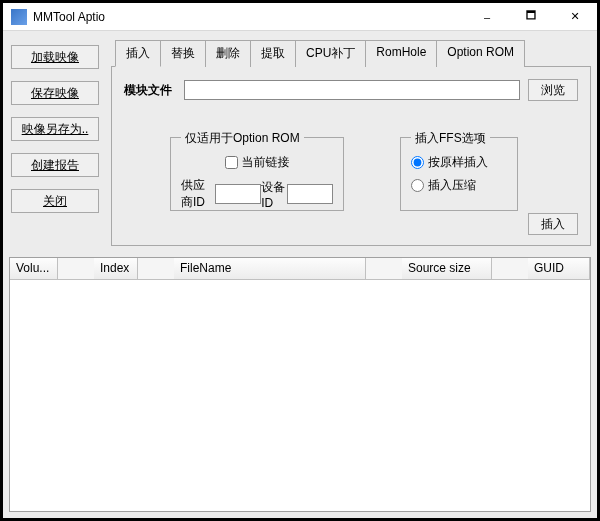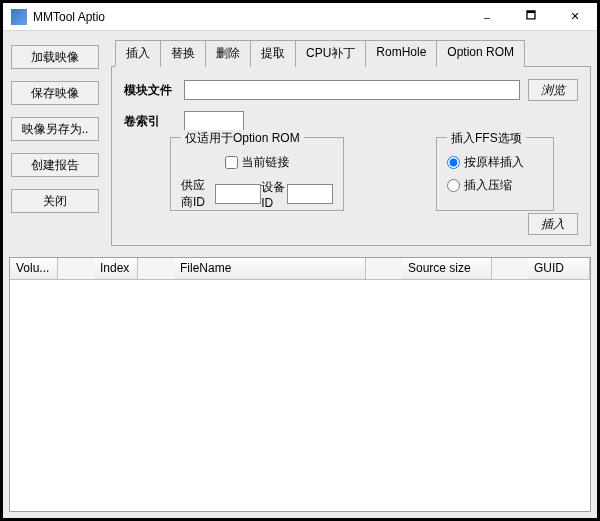--- a/index.html
+++ b/index.html
@@ -59,20 +59,21 @@
     flex-direction: column;
     gap: 12px;
   }
   .side-btn {
     height: 24px;
     background: #f0f0f0;
     border: 1px solid #a8a8a8;
     display:flex; align-items:center; justify-content:center;
     cursor: pointer;
     font-size: 12px;
+    text-decoration: underline;
   }
 
   .tabpanel {
     position: absolute;
     left: 108px; top: 8px;
     right: 6px;
     height: 210px;
   }
   .tabstrip {
     display:flex;
@@ -112,35 +113,34 @@
   }
   .txt.big { flex:1; }
   .txt.small { width: 60px; }
   .txt.mini { width: 46px; }
   .btn {
     height:22px; padding: 0 12px;
     background:#f0f0f0; border:1px solid #a8a8a8;
     display:inline-flex; align-items:center; justify-content:center;
     cursor:pointer;
     font-size:12px;
-    font-style:italic;
   }
 
   .groupbox {
     position:absolute;
     border:1px solid #a8a8a8;
     padding: 16px 10px 8px 10px;
   }
   .groupbox .legend {
     position:absolute; top:-8px; left:10px;
     background:#ececec; padding:0 4px;
     font-size:12px;
   }
   .gb1 { left: 58px; top: 70px; width: 174px; height: 74px; }
-  .gb2 { left: 288px; top: 70px; width: 118px; height: 74px; margin-left: 36px; }
+  .gb2 { left: 288px; top: 70px; width: 118px; height: 74px; }
 
   .cbx, .rdo { display:flex; align-items:center; gap:4px; font-size:12px; margin-bottom:6px;}
   input[type=checkbox], input[type=radio] { margin:0; }
 
   .insert-btn {
     position:absolute; right: 12px; bottom: 10px;
   }
 
   .tablearea {
     position:absolute;
@@ -201,24 +201,20 @@
       </div>
 
       <div class="tabbody">
 
         <div class="row">
           <span class="lbl">模块文件</span>
           <input class="txt big" value="" style="">
           <div class="btn">浏览</div>
         </div>
 
-        <div class="row">
-          <span class="lbl">卷索引</span>
-          <input class="txt small" value="" style="">
-        </div>
 
         <div class="groupbox gb1">
           <span class="legend">仅适用于Option ROM</span>
           <label class="cbx" style="justify-content:center;">
             <input type="checkbox" style="">
             <span>当前链接</span>
           </label>
           <div style="display:flex; align-items:center; ">
             <span>供应商ID</span>
             <input class="txt mini" value="" style="">

